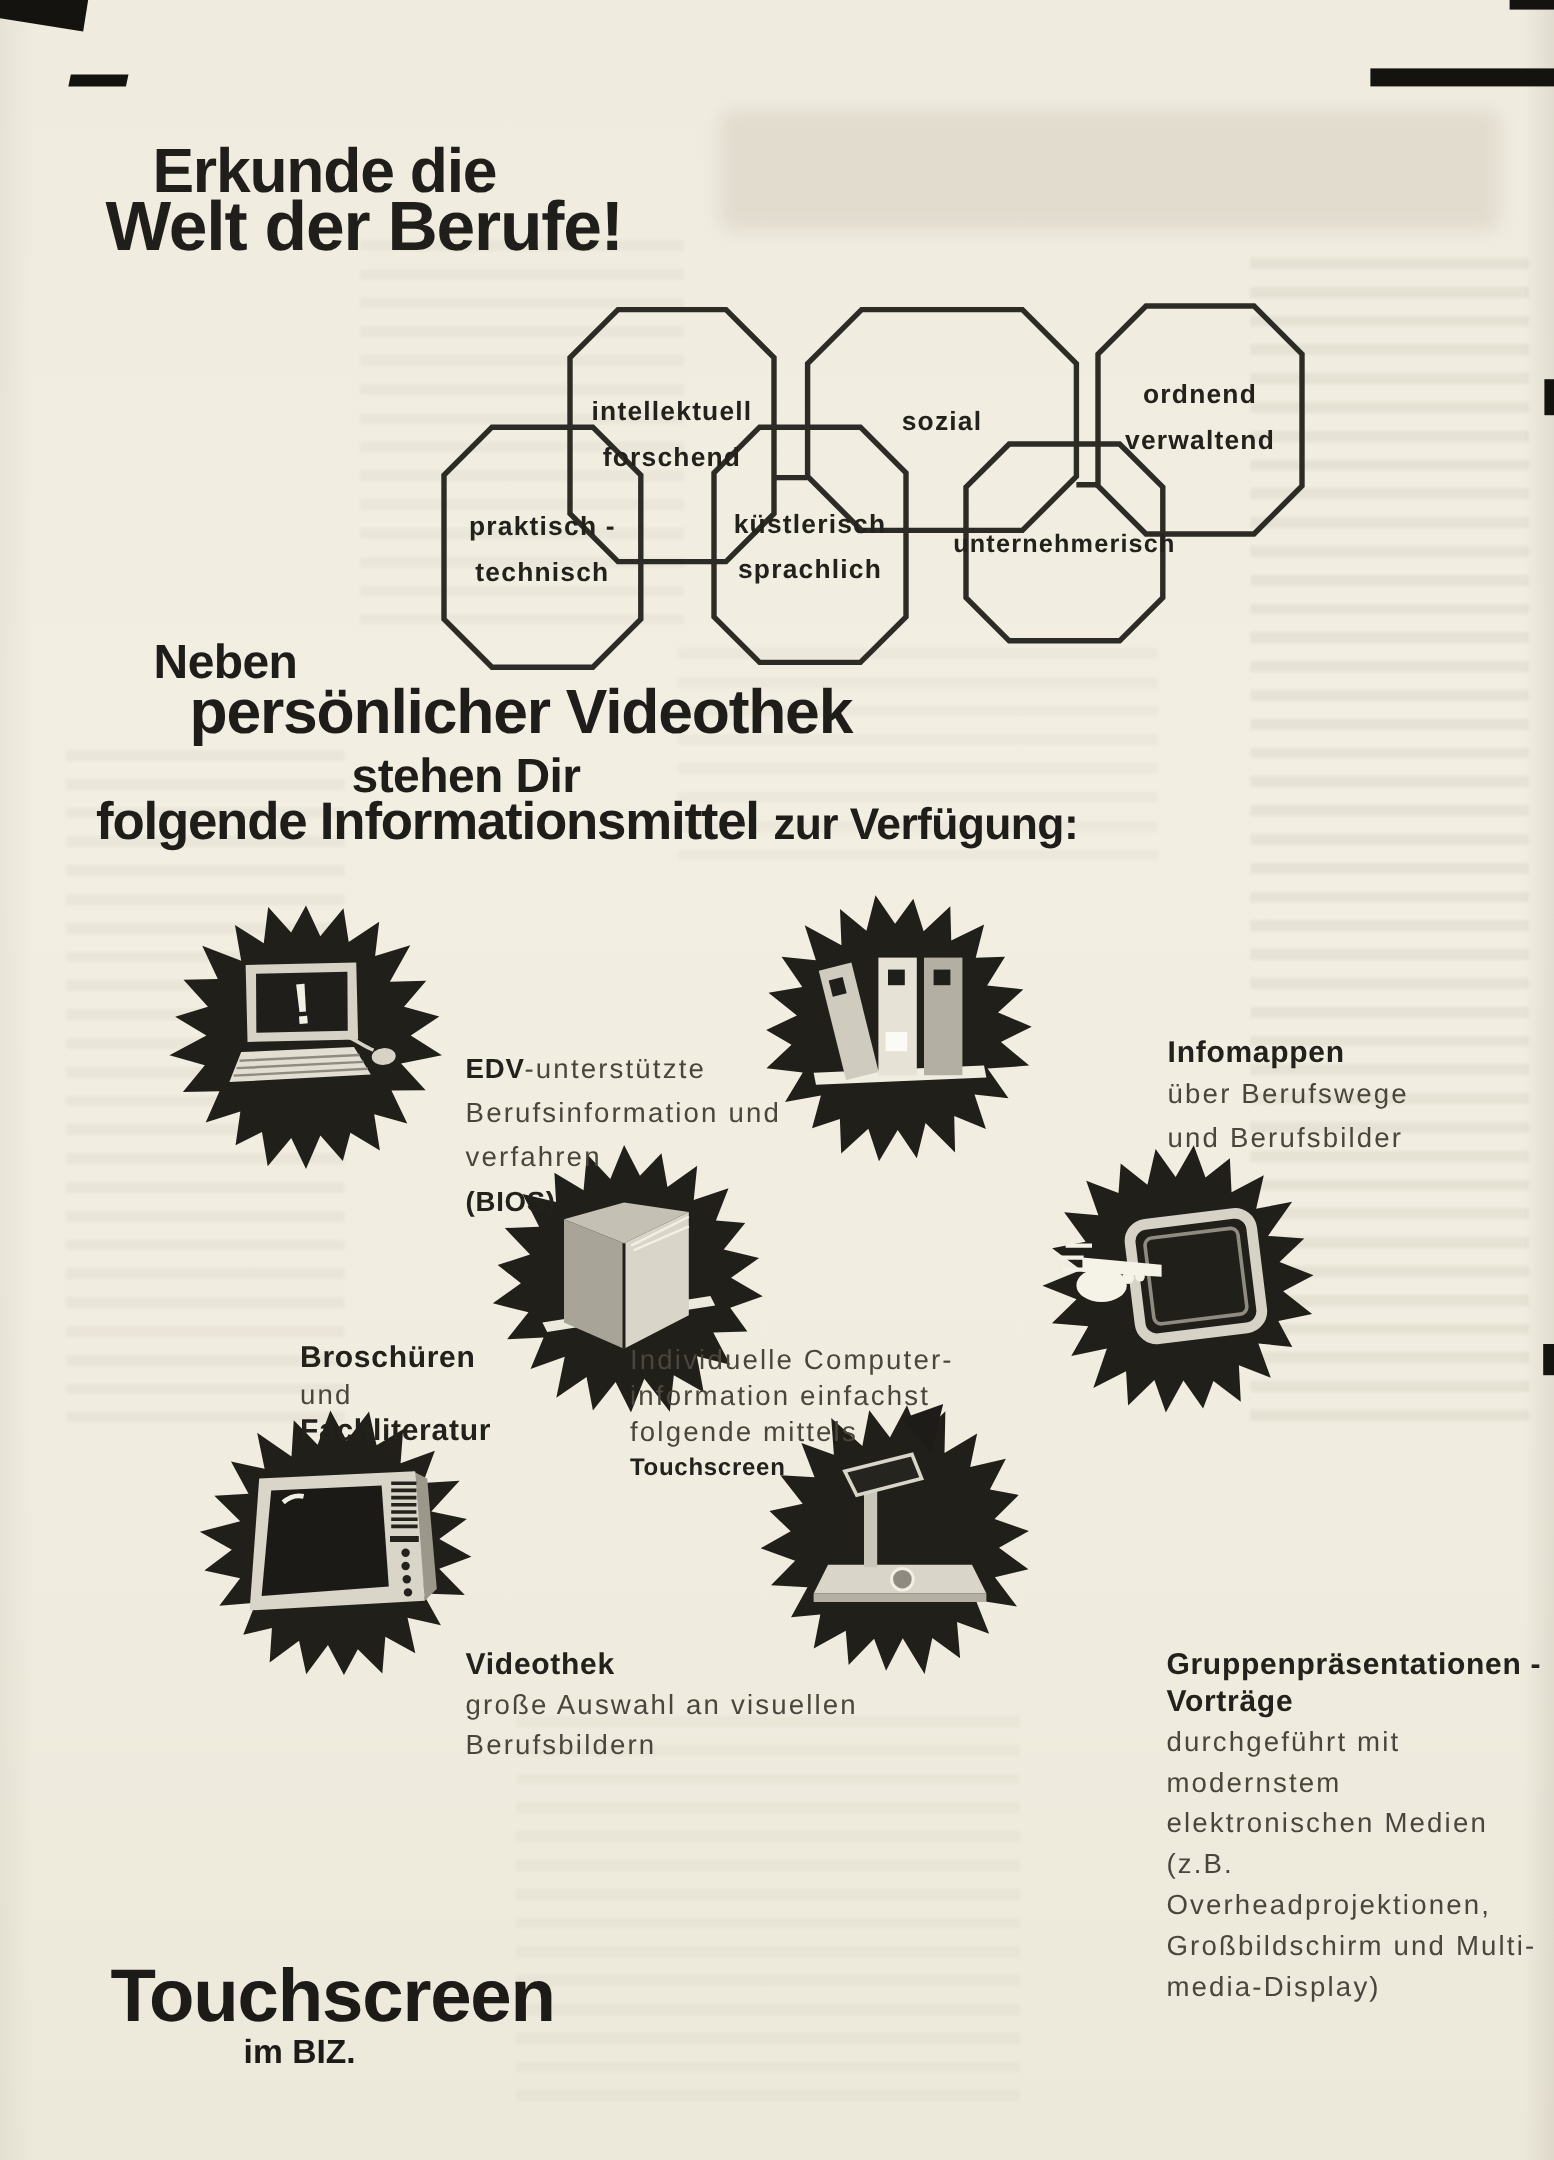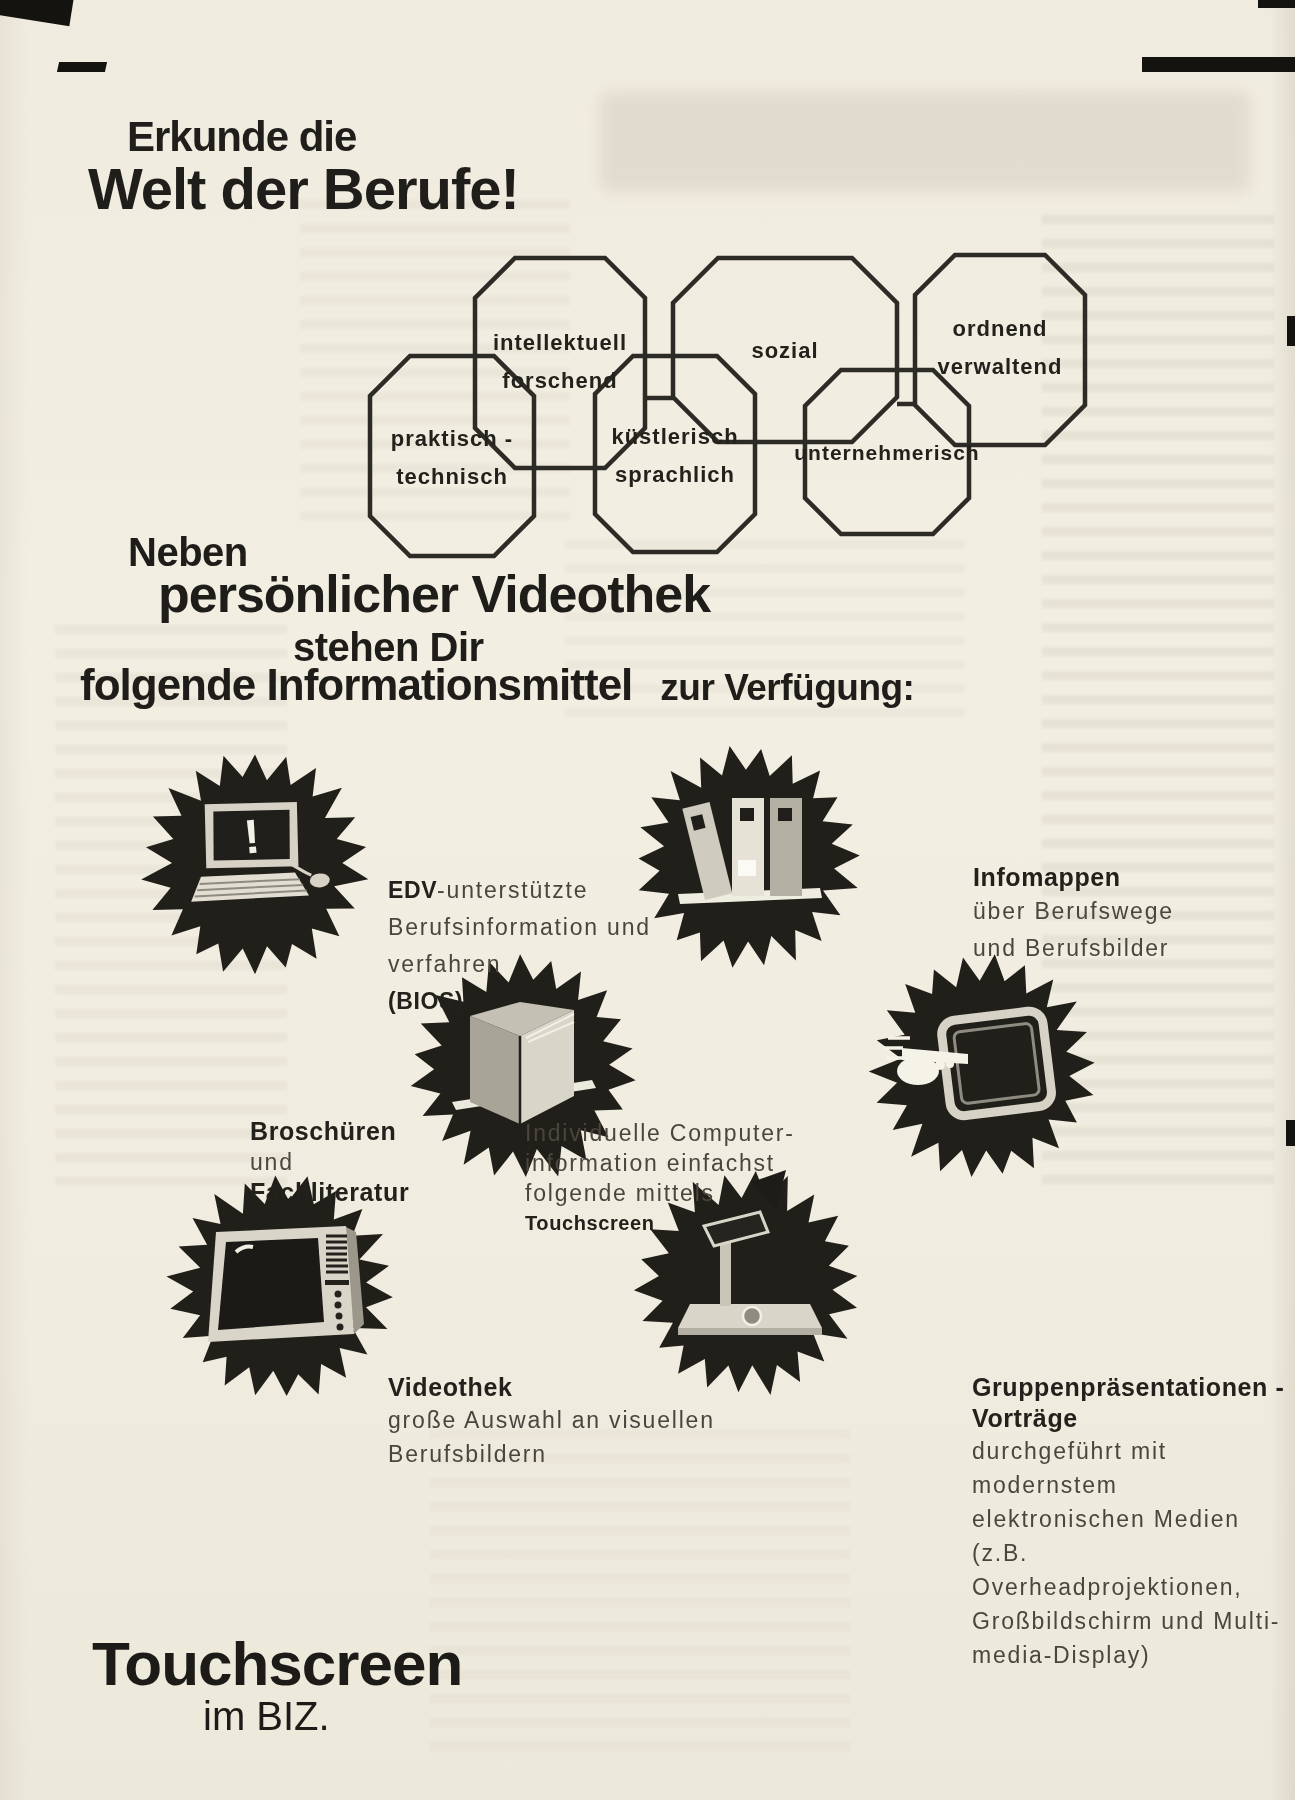--- a/index.html
+++ b/index.html
@@ -12,46 +12,46 @@
     background:linear-gradient(90deg,rgba(90,80,62,.06) 0,transparent 28px),
                linear-gradient(270deg,rgba(90,80,62,.10) 0,transparent 26px);}
   
   .art{position:absolute;background:#15130f;}
   
   .ghost{position:absolute;pointer-events:none;filter:blur(1.5px);
     background:repeating-linear-gradient(to bottom,rgba(112,102,82,.10) 0 9px,rgba(0,0,0,0) 9px 24px);}
   .ghost.block{background:rgba(120,110,92,.12);filter:blur(7px);border-radius:10px;}
   
   .h1a,.h1b{position:absolute;font-weight:700;color:#201e1a;letter-spacing:-1px;}
-  .h1a{left:127px;top:113px;font-size:42px;}
+  .h1a{left:127px;top:113px;font-size:52px;}
   .h1b{left:88px;top:155px;font-size:58px;}
   
   svg.octs{position:absolute;left:355px;top:238px;}
   svg.octs polygon,svg.octs line{fill:none;stroke:#2d2b26;stroke-width:4.5;}
   svg.octs text{font-family:"Liberation Sans","DejaVu Sans",sans-serif;font-size:22px;font-weight:700;
     fill:#23211c;letter-spacing:1px;text-anchor:middle;}
   
   .in1,.in3{position:absolute;font-weight:700;font-size:40px;color:#1f1d19;letter-spacing:-0.5px;}
   .in2{position:absolute;font-weight:700;font-size:52px;color:#1f1d19;letter-spacing:-1px;}
   .in4{position:absolute;font-weight:700;color:#1f1d19;white-space:nowrap;}
   .in4 .big{font-size:44px;letter-spacing:-1px;}
-  .in4 .sml{font-size:37px;margin-left:28px;letter-spacing:-0.5px;}
+  .in4 .sml{font-size:37px;margin-left:12px;letter-spacing:-0.5px;}
   
   svg.burst{position:absolute;}
   svg.burst .excl{font-family:"Liberation Sans","DejaVu Sans",sans-serif;font-size:48px;font-weight:700;
     fill:#f3f0e5;text-anchor:middle;}
   
   .cap{position:absolute;font-size:23px;line-height:37px;letter-spacing:1.8px;color:#4a463e;}
   .cap .b,.cap b{font-weight:700;color:#23211c;letter-spacing:0.6px;}
   .cap.right{text-align:left;}
   .cap .t{font-size:25px;line-height:31px;}
   .cap .big{font-size:20px;}
   
   .f1{position:absolute;left:92px;top:1628px;font-size:62px;font-weight:700;color:#1d1b17;letter-spacing:-1px;}
-  .f2{position:absolute;left:203px;top:1694px;font-size:40px;font-weight:400;color:#1d1b17;}
+  .f2{position:absolute;left:203px;top:1694px;font-size:28px;font-weight:700;color:#1d1b17;}
 </style>
 </head>
 <body>
 
 <div class="page">
 
   <div class="ghost block" style="left:600px;top:92px;width:650px;height:100px;"></div>
   <div class="ghost" style="left:1042px;top:215px;width:232px;height:975px;opacity:.85;"></div>
   <div class="ghost" style="left:55px;top:625px;width:232px;height:560px;opacity:.6;"></div>
   <div class="ghost" style="left:300px;top:200px;width:270px;height:320px;opacity:.5;"></div>

